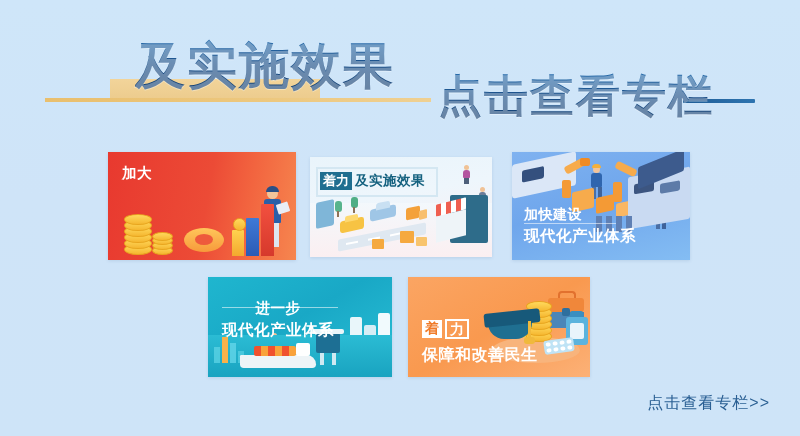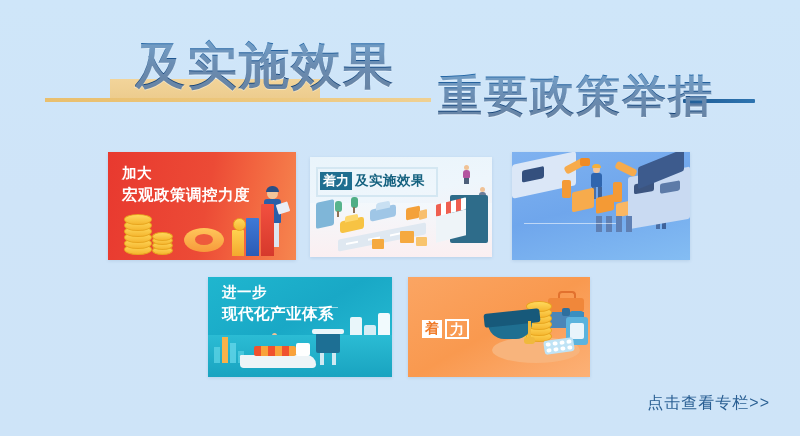--- a/index.html
+++ b/index.html
@@ -140,21 +140,21 @@
   #card3 .card-text { left: 12px; bottom: 14px; color: #ffffff; font-size: 14.5px; }
   #card3 .card-text .l1 { font-size: 14px; }
   #card3 .card-text .l2 { font-size: 15.5px; margin-top: 2px; }
 
   
   #card4 {
     left: 208px; top: 139px;
     width: 184px; height: 100px;
     background: linear-gradient(150deg, #1fb6cf 0%, #19a8c6 45%, #2ac0d6 100%);
   }
-  #card4 .card-text { left: 14px; top: 6px; color: #ffffff; font-size: 14.5px; }
+  #card4 .card-text { left: 14px; top: 22px; color: #ffffff; font-size: 14.5px; text-align: center; }
   #card4 .card-text .l2 { font-size: 15.5px; margin-top: 2px; }
 
   
   #card5 {
     left: 408px; top: 139px;
     width: 182px; height: 100px;
     background: linear-gradient(150deg, #fba563 0%, #f9994f 50%, #fcb177 100%);
   }
   #card5 .badge-row {
     position: absolute;
@@ -225,21 +225,21 @@
   }
 </style>
 </head>
 <body>
 
 <div class="banner">
   <div class="gold-block"></div>
   <div class="gold-rule"></div>
   <div class="blue-rule"></div>
   <div class="title-main">及实施效果</div>
-  <div class="title-sub">重要政策举措</div>
+  <div class="title-sub">点击查看专栏</div>
 </div>
 
 <div class="cards">
 
   <div class="card" id="card1">
 
     <div class="ill" style="left:16px; top:62px; width:28px; height:40px;">
       <div class="coin" style="left:0; top:30px;  width:26px; height:9px;"></div>
       <div class="coin" style="left:0; top:24px;  width:26px; height:9px;"></div>
       <div class="coin" style="left:0; top:18px;  width:26px; height:9px;"></div>
@@ -272,21 +272,20 @@
       <div class="head" style="left:7px; top:0; width:11px; height:11px; background:#f3c49a;"></div>
       <div style="position:absolute; left:6px; top:-2px; width:13px; height:6px; border-radius:6px 6px 0 0; background:#2a4f86;"></div>
       <div class="body" style="left:4px; top:11px; width:17px; height:24px; background:#2a5fa8;"></div>
       <div style="position:absolute; left:17px; top:15px; width:12px; height:10px; background:#e9eef5; transform:rotate(-18deg); border-radius:1px;"></div>
       <div class="leg" style="left:5px;  top:35px; width:6px; height:24px; background:#e8eef6;"></div>
       <div class="leg" style="left:13px; top:35px; width:6px; height:24px; background:#dde6f0;"></div>
     </div>
 
     <div class="card-text">
       <span class="l1">加大</span>
-      <span class="l2">宏观政策调控力度</span>
     </div>
   </div>
 
   <div class="card" id="card2">
 
     <div class="ill" style="left:0; top:46px; width:182px; height:54px;
          background:linear-gradient(180deg,#f3f8fc 0%,#fbeff1 100%);"></div>
 
     <div class="ill" style="left:28px; top:74px; width:88px; height:12px; background:#dfe8f1;
          transform:skewY(-11deg); border-radius:2px;">
@@ -418,20 +417,24 @@
     </div>
     <div class="person" style="left:142px; top:44px; width:14px; height:34px;">
       <div class="head" style="left:3px; top:0; width:7px; height:7px; background:#f3c49a;"></div>
       <div style="position:absolute; left:2px; top:-2px; width:9px; height:4px; background:#f4b03c; border-radius:4px 4px 0 0;"></div>
       <div class="body" style="left:1px; top:7px; width:11px; height:14px; background:#2f65ae;"></div>
       <div class="leg" style="left:2px; top:21px; width:4px; height:12px; background:#4a6fa5;"></div>
       <div class="leg" style="left:8px; top:21px; width:4px; height:12px; background:#3f639a;"></div>
     </div>
 
     <div class="hairline" style="left:12px; bottom:36px; width:92px;"></div>
+    <div class="card-text">
+      <span class="l1">加快建设</span>
+      <span class="l2">现代化产业体系</span>
+    </div>
   </div>
 
   <div class="card" id="card4">
 
     <div class="ill" style="left:0; top:58px; width:184px; height:42px;
          background:linear-gradient(180deg,#2bbcd4 0%,#19a3c0 100%);"></div>
 
     <div class="ill" style="left:6px; top:52px; width:36px; height:34px;">
       <div style="position:absolute; left:0;  bottom:0; width:6px; height:16px; background:#5ad2e4; opacity:.8;"></div>
       <div style="position:absolute; left:8px; bottom:0; width:6px; height:26px; background:#f7b24a;"></div>
@@ -537,17 +540,20 @@
       <div style="position:absolute; left:2px; top:8px; width:5px; height:4px; background:#ffffff; border-radius:2px;"></div>
       <div style="position:absolute; left:9px; top:8px; width:5px; height:4px; background:#ffffff; border-radius:2px;"></div>
       <div style="position:absolute; left:16px; top:8px; width:5px; height:4px; background:#ffffff; border-radius:2px;"></div>
       <div style="position:absolute; left:23px; top:8px; width:5px; height:4px; background:#ffffff; border-radius:2px;"></div>
     </div>
 
     <div class="badge-row">
       <span class="badge">着</span>
       <span class="badge2">力</span>
     </div>
+    <div class="card-text">
+      <span class="l2">保障和改善民生</span>
+    </div>
   </div>
 
 </div>
 
 <div class="footer-link">点击查看专栏&gt;&gt;</div>
 
 </body></html>

